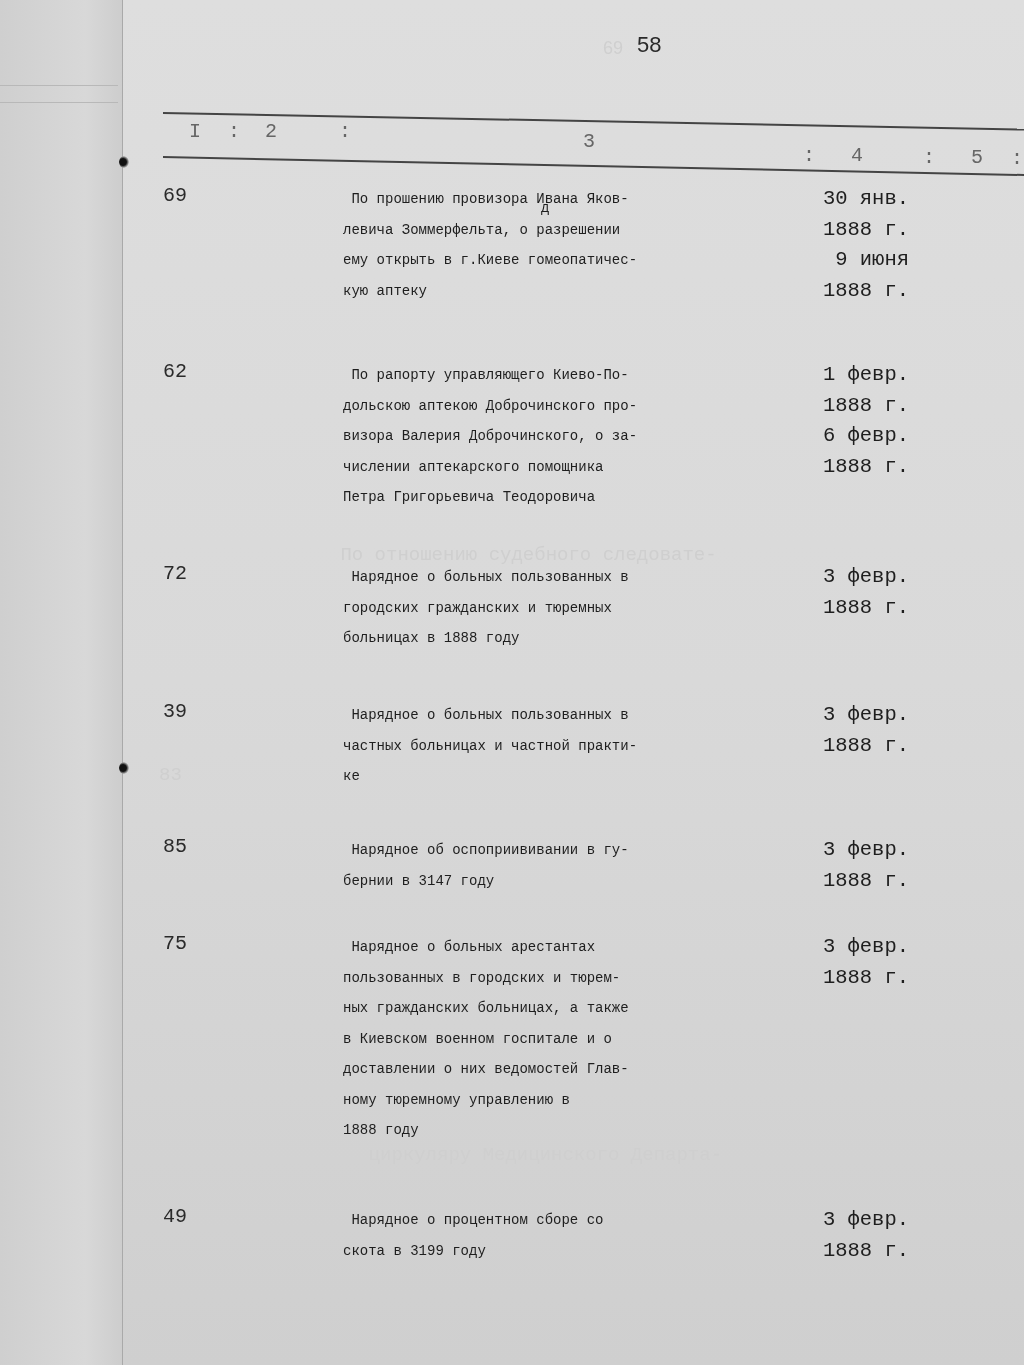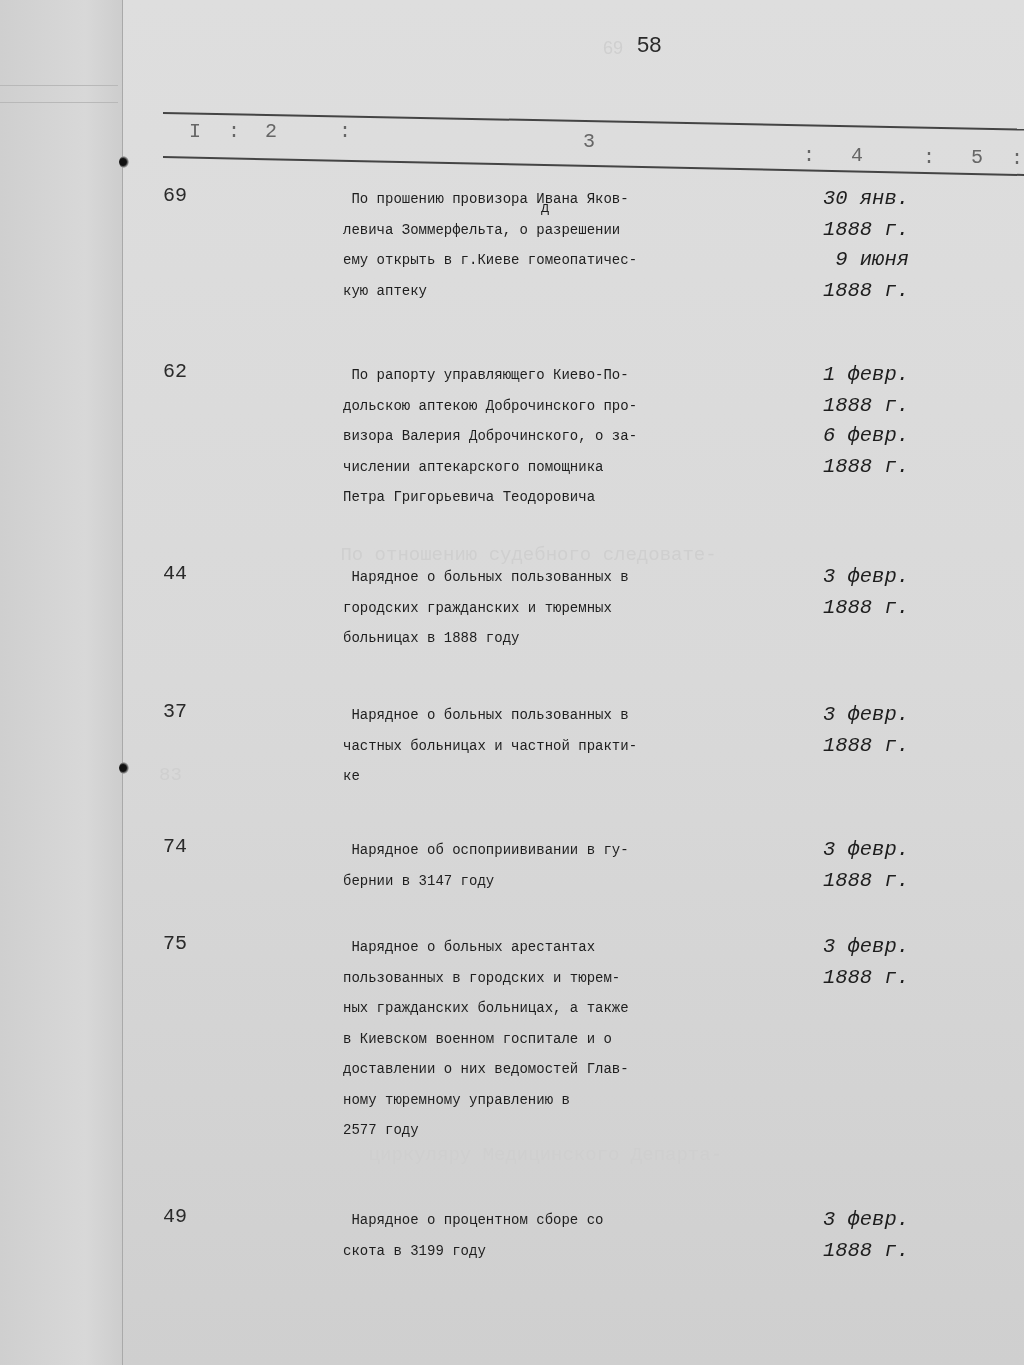--- a/index.html
+++ b/index.html
@@ -30,21 +30,21 @@
     .ghost-number {
       position: absolute; left: 480px; top: 38px; font-family: "Liberation Sans", sans-serif;
       font-size: 18px; color: #cfcfcf;
     }
     .rule { position: absolute; height: 2px; background: #444; transform-origin: left center; }
     .header-row { position: absolute; top: 120px; left: 0; width: 902px; height: 40px; font-size: 20px; color: #666; }
     .header-row span { position: absolute; }
     .entry { position: absolute; left: 0; width: 902px; }
     .entry .num { position: absolute; left: 40px; font-size: 20px; color: #2a2a2a; }
     .entry .desc { position: absolute; left: 206px; width: 470px; font-size: 14px; line-height: 30.5px; white-space: pre; margin-left: 14px; }
-    .entry .date { position: absolute; left: 676px; width: 110px; font-size: 20.5px; line-height: 30.5px; white-space: pre; text-align: right; font-style: italic; }
+    .entry .date { position: absolute; left: 676px; width: 110px; font-size: 20.5px; line-height: 30.5px; white-space: pre; text-align: right; }
     .bleed { position: absolute; color: #cfcfcf; font-size: 19px; white-space: pre; line-height: 30px; }
   </style>
 </head>
 <body>
 
 <div class="left-page">
   <div class="line" style="top:85px;"></div>
   <div class="line" style="top:102px;"></div>
 </div>
 
@@ -95,54 +95,54 @@
 визора Валерия Доброчинского, о за-
 числении аптекарского помощника
 Петра Григорьевича Теодоровича</div>
     <div class="date">1 февр.
 1888 г.
 6 февр.
 1888 г.</div>
   </div>
 
   <div class="entry" style="top:562px;">
-    <span class="num">44</span>
+    <span class="num">72</span>
     <div class="desc"> Нарядное о больных пользованных в
 городских гражданских и тюремных
 больницах в 1888 году</div>
     <div class="date">3 февр.
 1888 г.</div>
   </div>
 
   <div class="entry" style="top:700px;">
-    <span class="num">37</span>
+    <span class="num">39</span>
     <div class="desc"> Нарядное о больных пользованных в
 частных больницах и частной практи-
 ке</div>
     <div class="date">3 февр.
 1888 г.</div>
   </div>
 
   <div class="entry" style="top:835px;">
-    <span class="num">74</span>
+    <span class="num">85</span>
     <div class="desc"> Нарядное об оспоприививании в гу-
 бернии в 3147 году</div>
     <div class="date">3 февр.
 1888 г.</div>
   </div>
 
   <div class="entry" style="top:932px;">
     <span class="num">75</span>
     <div class="desc"> Нарядное о больных арестантах
 пользованных в городских и тюрем-
 ных гражданских больницах, а также
 в Киевском военном госпитале и о
 доставлении о них ведомостей Глав-
 ному тюремному управлению в
-2577 году</div>
+1888 году</div>
     <div class="date">3 февр.
 1888 г.</div>
   </div>
 
   <div class="entry" style="top:1205px;">
     <span class="num">49</span>
     <div class="desc"> Нарядное о процентном сборе со
 скота в 3199 году</div>
     <div class="date">3 февр.
 1888 г.</div>

